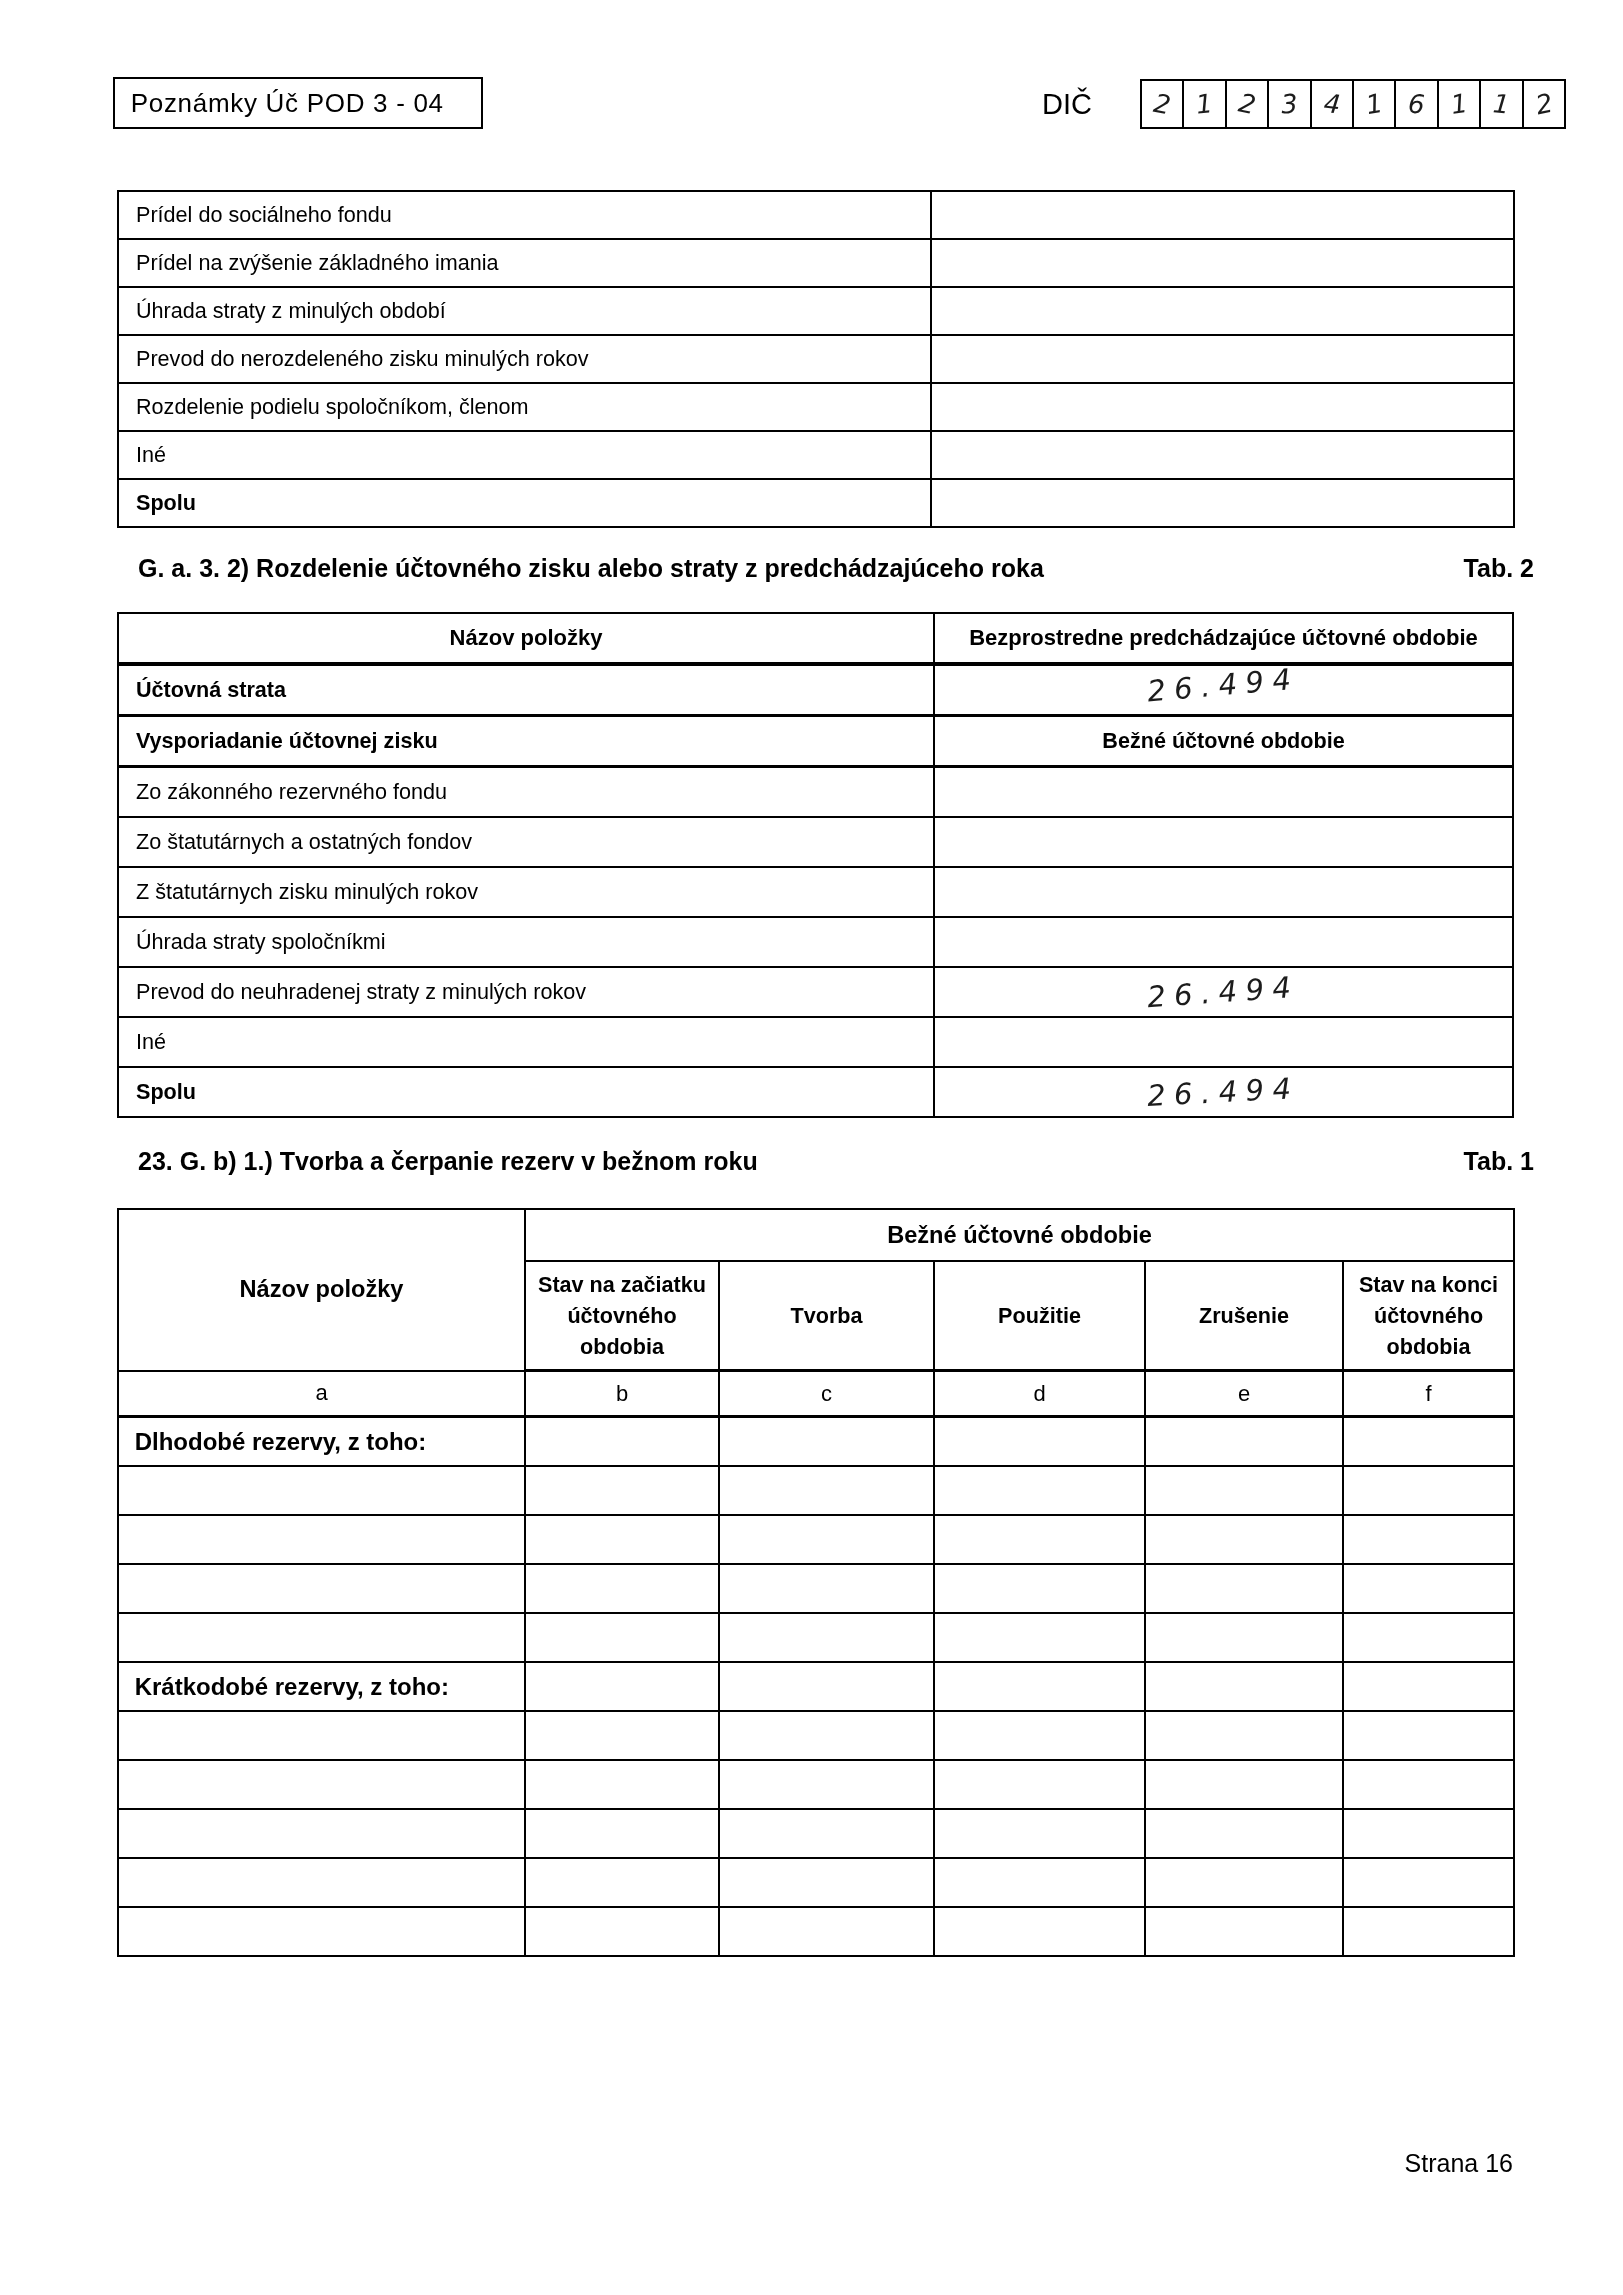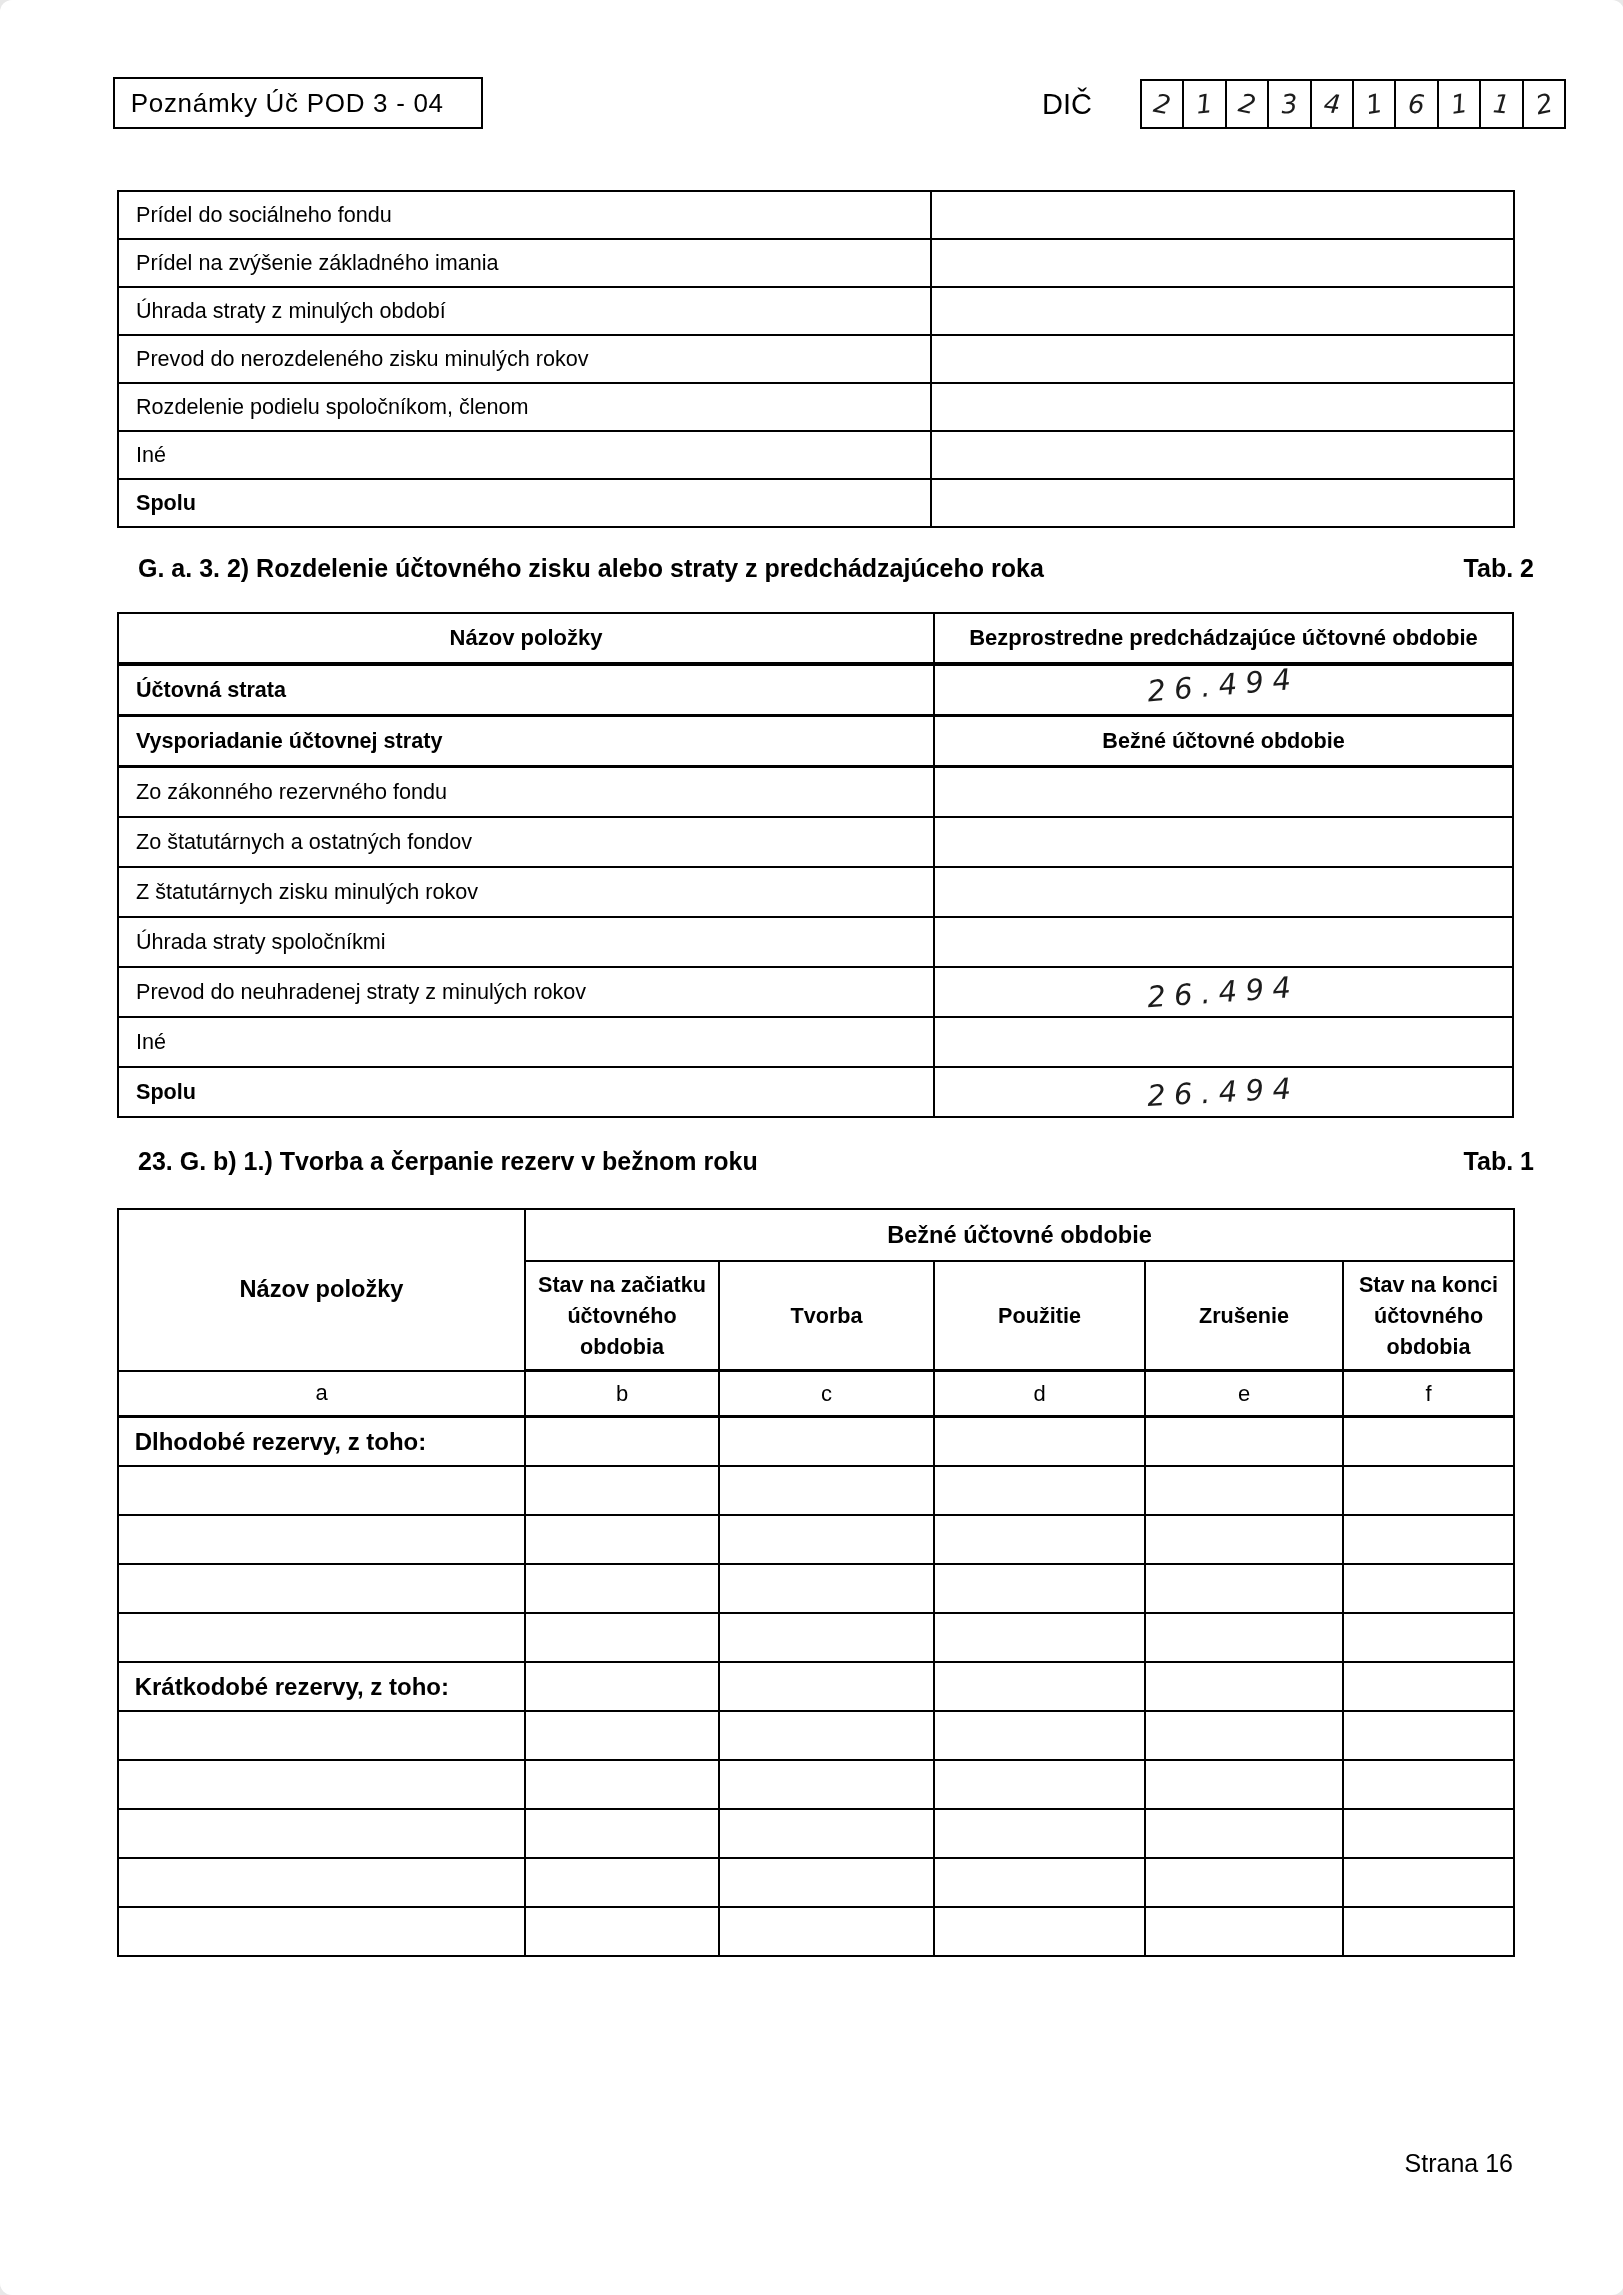--- a/index.html
+++ b/index.html
@@ -3,21 +3,20 @@
 <meta charset="utf-8">
 <style>
   html,body{margin:0;padding:0;background:#e8e8e8;}
   .page{
     position:relative;
     width:1624px;height:2295px;
     background:#ffffff;
     font-family:"Liberation Sans", sans-serif;
     color:#000;
     overflow:hidden;
-    border-radius:12px;
   }
   
   .title-box{
     position:absolute;left:113px;top:77px;width:350px;height:48px;
     border:2px solid #000;display:flex;align-items:center;
     padding-left:15.7px;font-size:26px;letter-spacing:0.7px;
   }
   .dic-wrap{position:absolute;left:1042px;top:79px;display:flex;align-items:center;gap:35px;}
   .dic-label{font-size:29px;margin-right:13px;}
   .dic-boxes{display:flex;border:2px solid #000;height:50px;width:426px;box-sizing:border-box;}
@@ -186,21 +185,21 @@
       <tbody>
           <tr class="hdr">
         <td>Názov položky</td>
         <td>Bezprostredne predchádzajúce účtovné obdobie</td>
       </tr>
       <tr class="thick">
         <td class="lbl bold">Účtovná strata</td>
         <td class="val"><span class="hw hw-strata">26.494</span></td>
       </tr>
       <tr class="thick">
-        <td class="lbl bold">Vysporiadanie účtovnej straty</td>
+        <td class="lbl bold">Vysporiadanie účtovnej zisku</td>
         <td class="val bold">Bežné účtovné obdobie</td>
       </tr>
       <tr>
         <td class="lbl">Zo zákonného rezervného fondu</td>
         <td class="val"></td>
       </tr>
       <tr>
         <td class="lbl">Zo štatutárnych a ostatných fondov</td>
         <td class="val"></td>
       </tr>

